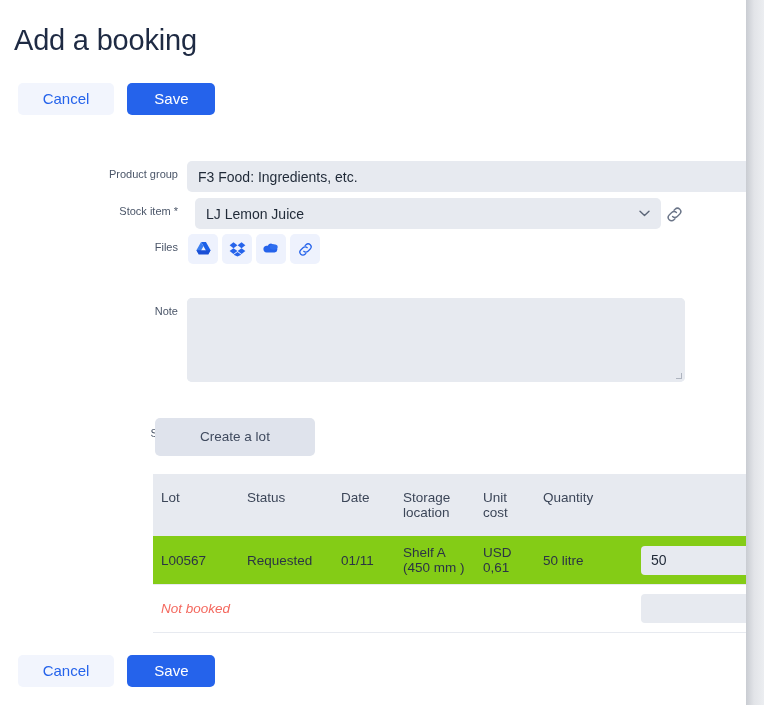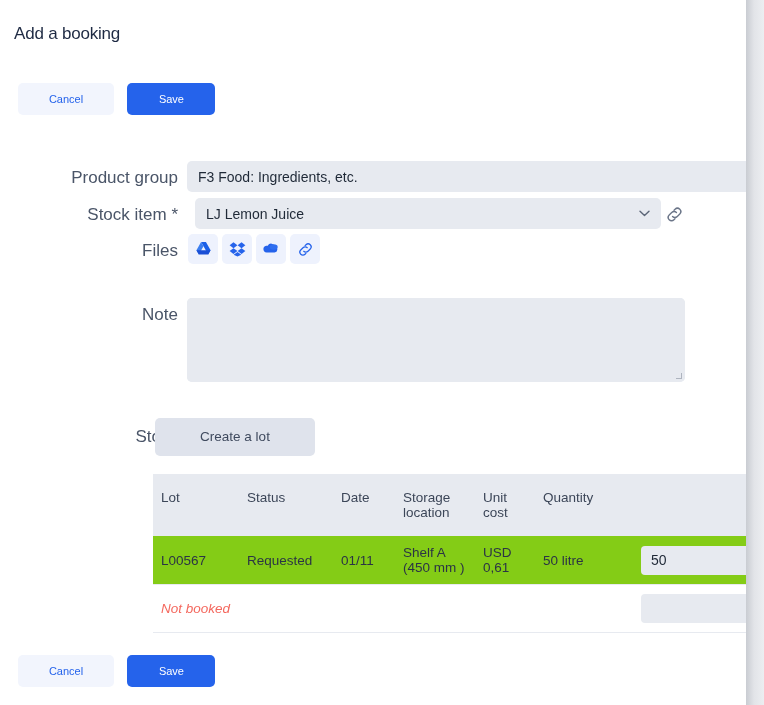--- a/index.html
+++ b/index.html
@@ -34,21 +34,21 @@
     width: 18px;
     height: 705px;
     background: linear-gradient(to right, #c9ccd2 0%, #e2e4e8 45%, #eceef1 100%);
   }
 
   
   .page-title {
     position: absolute;
     left: 14px;
     top: 24px;
-    font-size: 17px;
+    font-size: 29px;
     font-weight: 400;
     letter-spacing: -0.2px;
     color: #1e2a43;
     white-space: nowrap;
   }
 
   
   .btn-row-top {
     position: absolute;
     left: 18px;
@@ -59,21 +59,21 @@
     left: 18px;
     top: 655px;
   }
   .btn {
     display: inline-block;
     vertical-align: top;
     border: none;
     outline: none;
     border-radius: 5px;
     font-family: inherit;
-    font-size: 11px;
+    font-size: 15px;
     line-height: 32px;
     height: 32px;
     text-align: center;
     cursor: pointer;
     padding: 0;
   }
   .btn-cancel {
     width: 96px;
     background: #f2f5fd;
     color: #2563eb;
@@ -94,21 +94,21 @@
   }
   .frow {
     position: absolute;
     left: 0;
   }
   .flabel {
     position: absolute;
     width: 150px;
     left: 28px;
     text-align: right;
-    font-size: 17px;
+    font-size: 11px;
     color: #4a5568;
     white-space: nowrap;
   }
   .fcontrol {
     position: absolute;
     left: 187px;
   }
 
   
   .select {

